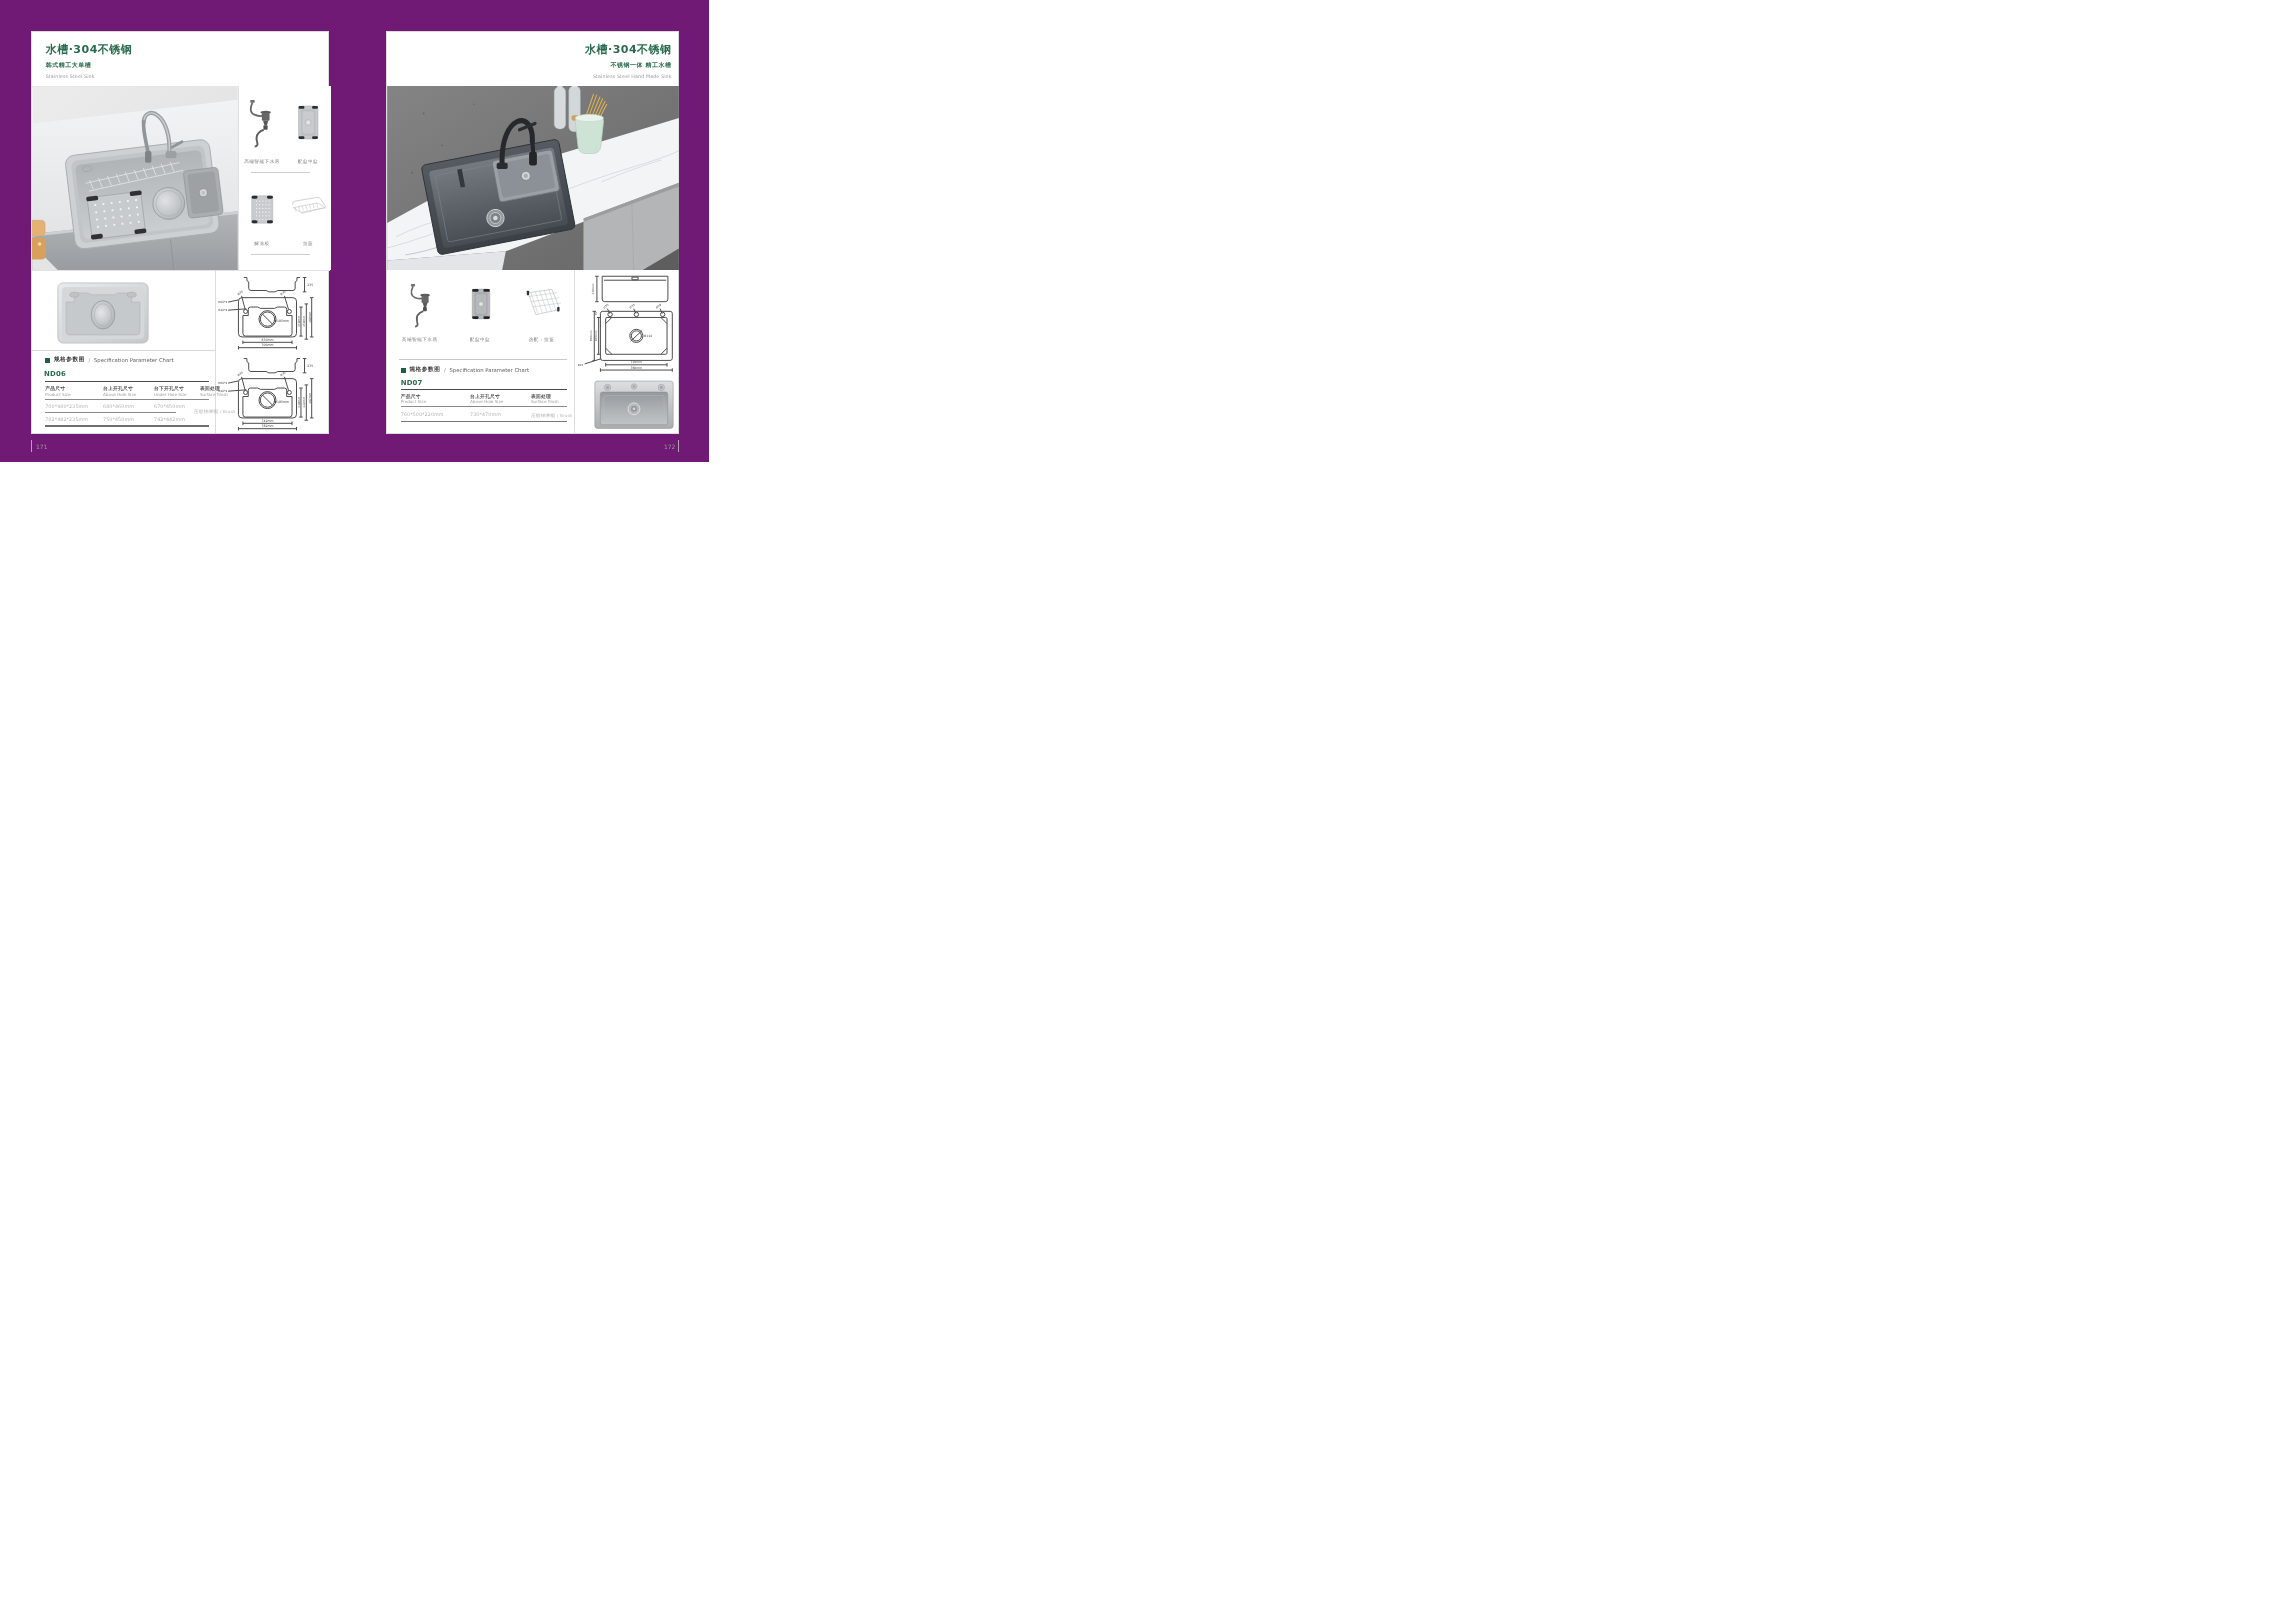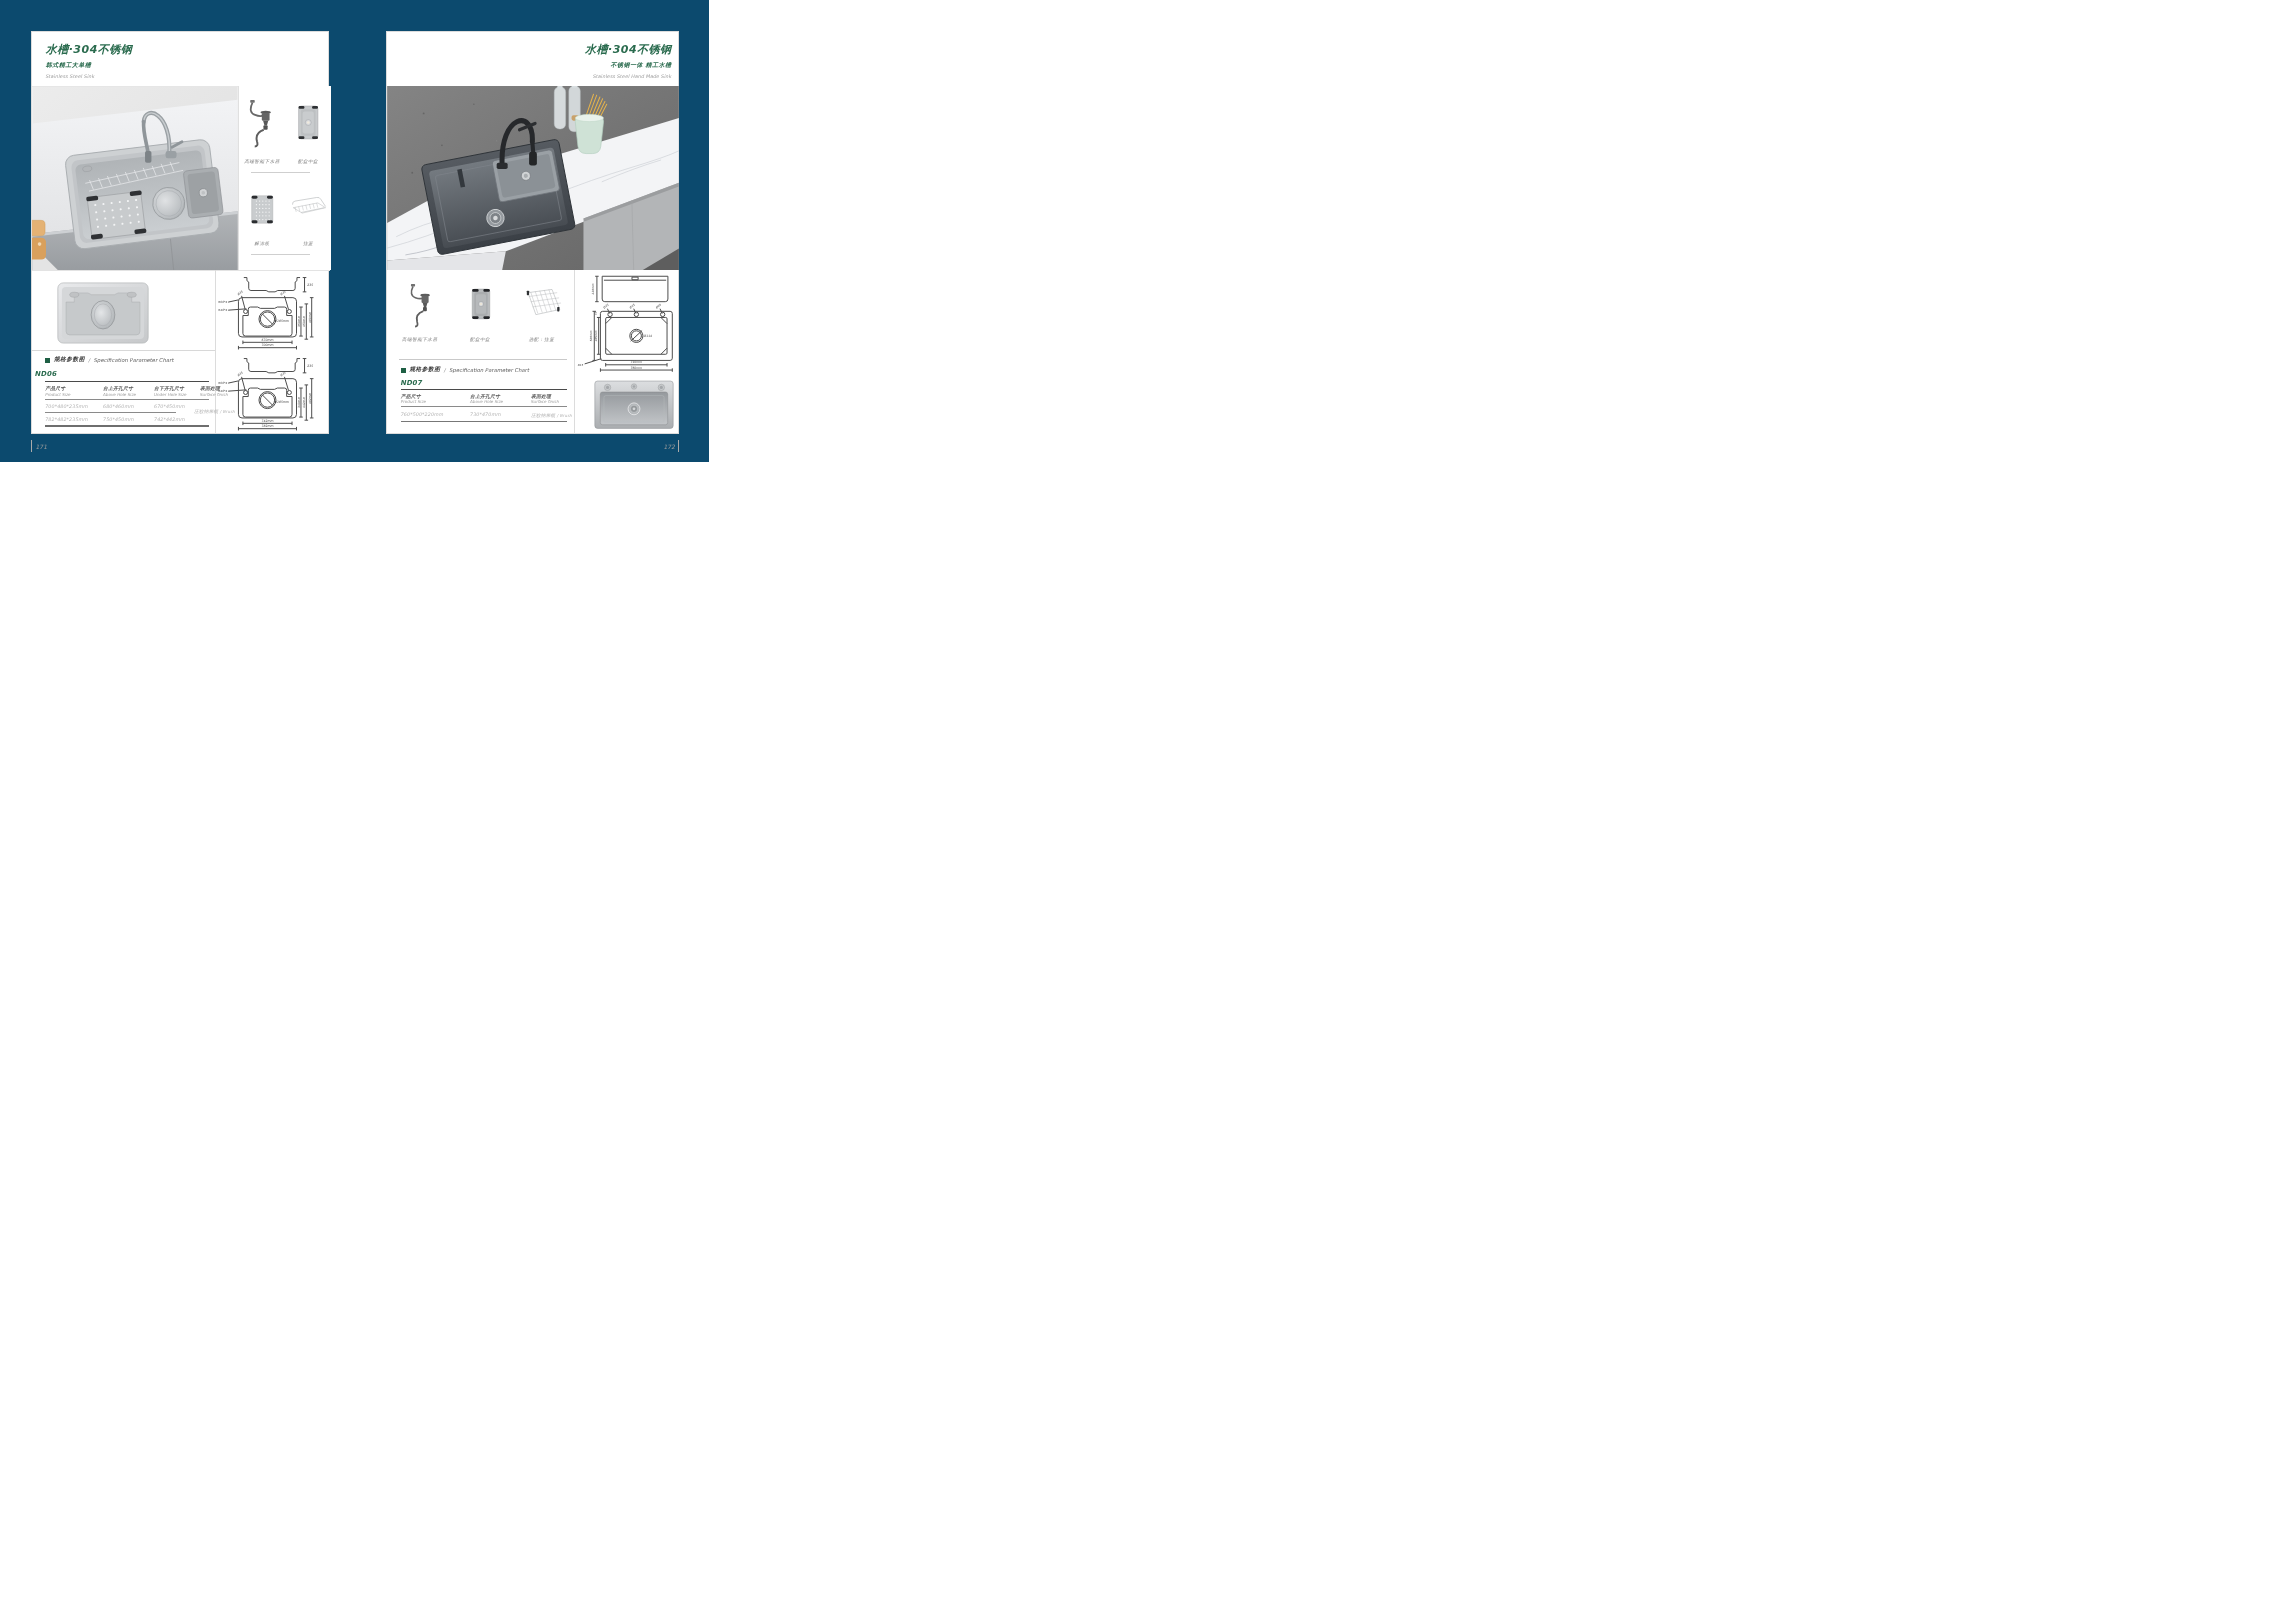--- a/index.html
+++ b/index.html
@@ -1,17 +1,17 @@
 <!DOCTYPE html>
 <html style="font-size:7.3px"><head>
 <meta charset="utf-8">
 <style>
   html,body{margin:0;padding:0;background:#fff;}
   body{font-family:"DejaVu Sans","Liberation Sans",sans-serif;}
-  .canvas{position:relative;width:709px;height:462px;background:#0c4a6e;overflow:hidden;font-style:italic;}
+  .canvas{position:relative;width:709px;height:462px;background:#701a75;overflow:hidden;}
   .abs{position:absolute;}
   .card{position:absolute;top:31px;height:403px;background:#fff;border:0.5px solid #dcdcdc;box-sizing:border-box;}
   .ttl{font-size:11px;font-weight:bold;color:#2a6b4e;letter-spacing:0.5px;line-height:1.1;}
   .sub{font-size:6px;font-weight:bold;color:#2a6b4e;letter-spacing:0.5px;margin-top:5px;}
   .sub-en{font-size:4.8px;color:#9b9b9b;margin-top:4.1px;letter-spacing:0.1px;}
   .photo{position:absolute;top:54px;height:184px;overflow:hidden;}
   .acc-label{position:absolute;width:100%;text-align:center;font-size:4.6px;color:#7d7d7d;letter-spacing:0.5px;}
   .divider{position:absolute;height:0.5px;background:#cfcfcf;}
   .vdivider{position:absolute;width:0.5px;background:#dcdcdc;}
   .spec-heading{position:absolute;display:flex;align-items:center;gap:3.7px;}
@@ -340,21 +340,21 @@
         <line x1="178" y1="163" x2="178" y2="171"></line>
       <text x="113" y="164" font-size="7" stroke="none" text-anchor="middle">782mm</text>
     </svg>
 
     <div class="spec-heading" style="left:13.2px;top:324px;">
       <div class="spec-sq"></div>
       <span class="spec-cn">规格参数图</span>
       <span class="spec-sep">/</span>
       <span class="spec-en">Specification Parameter Chart</span>
     </div>
-    <div class="model" style="left:3px;top:338px;">ND06</div>
+    <div class="model" style="left:12px;top:338px;">ND06</div>
     <div class="line-heavy" style="left:13.2px;top:349px;width:164px;"></div>
     <div class="abs th-cn" style="left:13.2px;top:353px;">产品尺寸</div>
     <div class="abs th-cn" style="left:71px;top:353px;">台上开孔尺寸</div>
     <div class="abs th-cn" style="left:122px;top:353px;">台下开孔尺寸</div>
     <div class="abs th-cn" style="left:168px;top:353px;">表面处理</div>
     <div class="abs th-en" style="left:13.2px;top:360px;">Product Size</div>
     <div class="abs th-en" style="left:71px;top:360px;">Above Hole Size</div>
     <div class="abs th-en" style="left:122px;top:360px;">Under Hole Size</div>
     <div class="abs th-en" style="left:168px;top:360px;">Surface finish</div>
     <div class="line-mid" style="left:13.2px;top:367px;width:164px;"></div>

